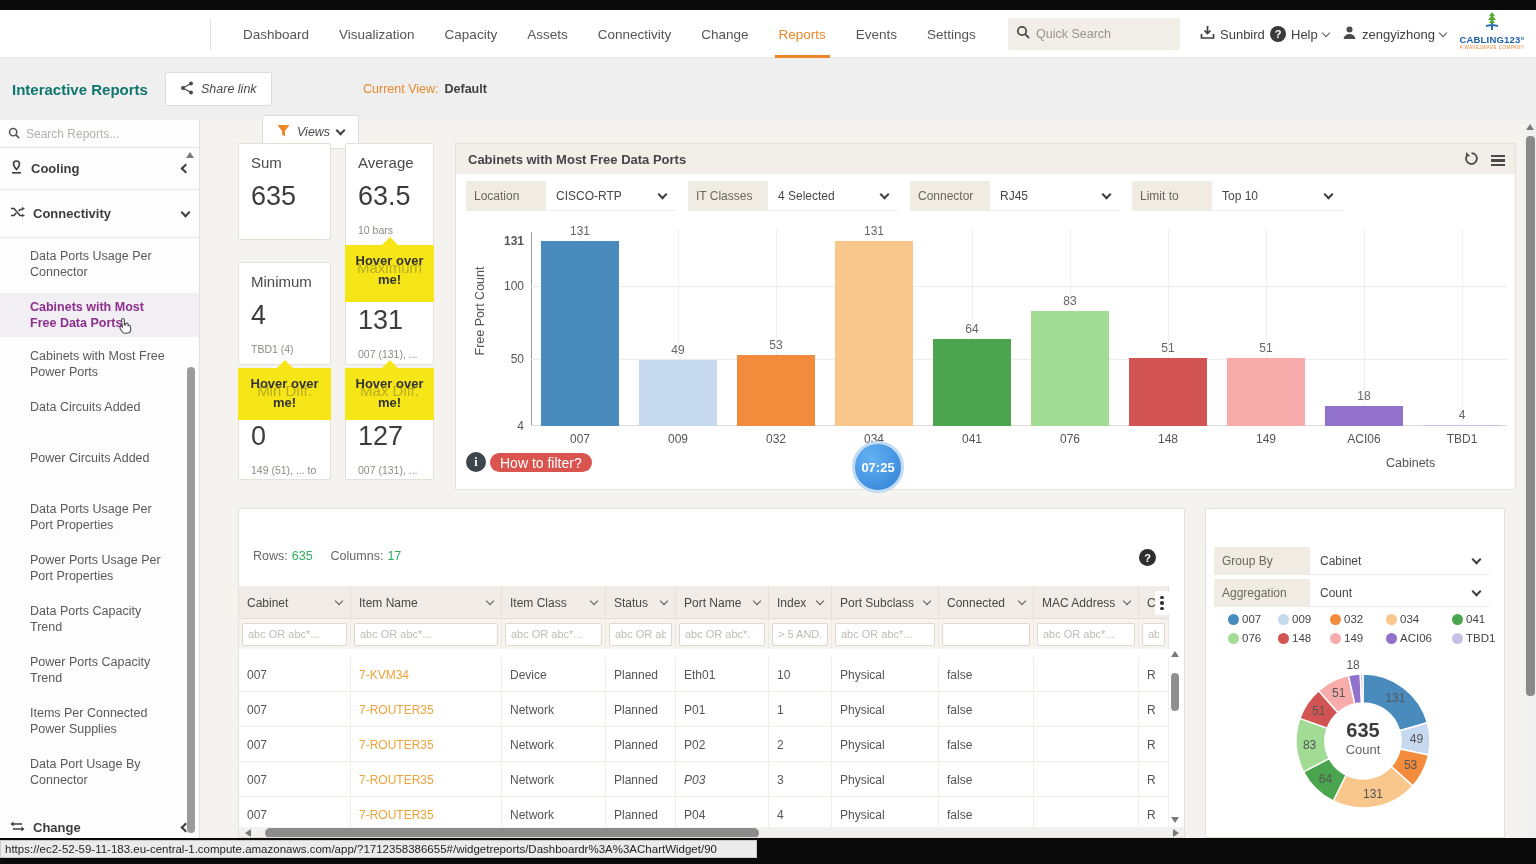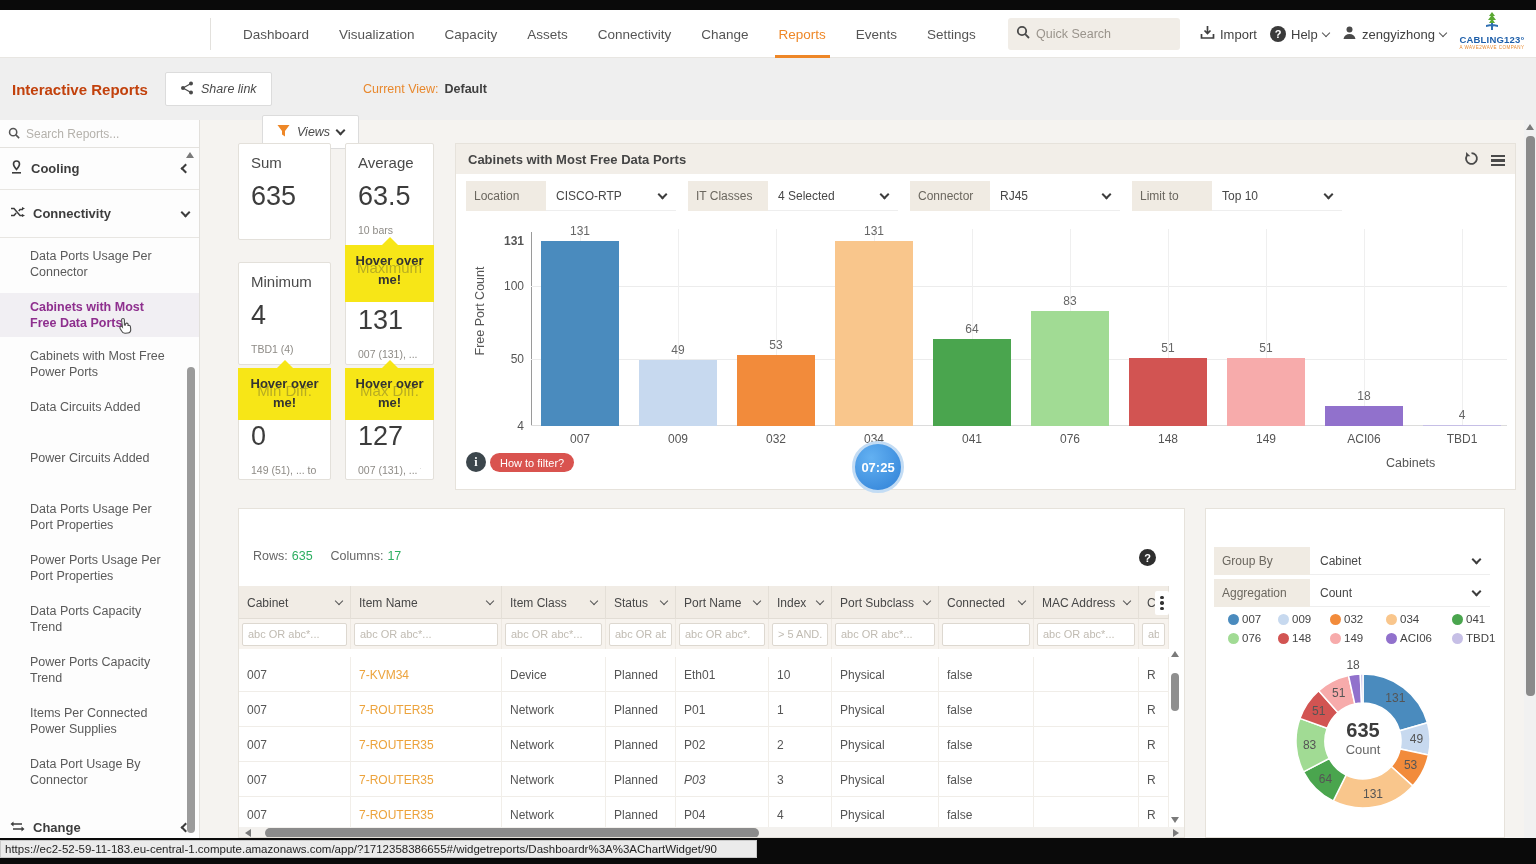--- a/index.html
+++ b/index.html
@@ -24,21 +24,21 @@
   .nav-util { top:10px; height:48px; display:flex; align-items:center; gap:5px; font-size:13px; color:#3f3f3f; }
   #import-btn { left:1200px; }
   #help-btn { left:1270px; }
   #user-menu { left:1342px; }
   #partner-logo { left:1452px; top:12px; width:80px; display:flex; flex-direction:column; align-items:center; line-height:1; }
   #partner-logo .pl-text { font-size:9.5px; font-weight:bold; color:#1d5ea9; letter-spacing:.2px; }
   #partner-logo .pl-tag { font-size:4.5px; color:#e8882d; letter-spacing:.5px; margin-top:1px; }
 
   
   #toolbar { left:0; top:58px; width:1536px; height:62px; background:#efefef; }
-  #page-title { left:12px; top:58px; height:62px; display:flex; align-items:center; font-size:15px; font-weight:bold; color:#c2410c; }
+  #page-title { left:12px; top:58px; height:62px; display:flex; align-items:center; font-size:15px; font-weight:bold; color:#0f766e; }
   .tb-btn { top:72px; height:34px; background:#fff; border:1px solid #dcdcdc; border-radius:2px; display:flex; align-items:center; gap:7px; padding:0 14px; font-size:12.5px; color:#4a4a4a; cursor:pointer;font-style:italic; }
   #share-btn { left:165px; }
   #views-btn { left:262px;margin-top:43px; }
   #current-view { left:363px; top:72px; height:34px; display:flex; align-items:center; gap:6px; font-size:12.5px; }
   #current-view .cv-label { color:#e8882d; }
   #current-view .cv-value { color:#3f3f3f; font-weight:bold; }
 
   
   #sidebar { left:0; top:120px; width:200px; height:718px; background:#fdfdfd; border-right:1px solid #e2e0dc; overflow:hidden; }
   #sb-search { height:28px; border-bottom:1px solid #e4e2de; display:flex; align-items:center; gap:6px; padding:0 8px; }
@@ -78,21 +78,21 @@
   .gridline-v { position:absolute; top:15px; bottom:0; width:1px; background:#efefef; }
   .axis-y { position:absolute; left:75px; top:18px; bottom:0; width:1px; background:#9a9a9a; }
   .axis-x { position:absolute; left:75px; right:10px; bottom:0; height:1px; background:#dcdcdc; }
   .ytick { position:absolute; width:42px; text-align:right; font-size:12px; color:#555; left:26px; }
   .bar { position:absolute; cursor:pointer; }
   .bar-label { position:absolute; font-size:12px; color:#666; text-align:center; width:78px; }
   .xcat { position:absolute; top:288px; width:98px; text-align:center; font-size:12px; color:#555; }
   #ylabel { position:absolute; left:-36px; top:160px; width:120px; transform:rotate(-90deg); font-size:12.5px; color:#555; text-align:center; }
   #xlabel { position:absolute; left:930px; top:312px; width:150px; font-size:12.5px; color:#555; }
   #info-badge { position:absolute; left:10px; top:308px; width:20px; height:20px; border-radius:50%; background:#3c464c; color:#fff; font-size:12px; font-weight:bold; font-family:"Liberation Serif",serif; display:flex; align-items:center; justify-content:center; }
-  #howto-pill { position:absolute; left:34px; top:309px; height:19px; border-radius:10px; background:#d9534f; color:#fff; font-size:11px; display:flex; align-items:center; padding:0 10px; cursor:pointer; }
+  #howto-pill { position:absolute; left:34px; top:309px; height:19px; border-radius:10px; background:#d9534f; color:#fff; font-size:14px; display:flex; align-items:center; padding:0 10px; cursor:pointer; }
   #timer-badge { position:absolute; left:396px; top:297px; width:52px; height:52px; border-radius:50%; background:radial-gradient(circle at 35% 30%, #63b1f2, #2f80d6); border:3px solid #c3dcf4; color:#fff; font-size:13px; font-weight:bold; display:flex; align-items:center; justify-content:center; z-index:4; }
 
   
   #grid-panel { left:238px; top:508px; width:947px; height:330px; overflow:hidden; }
   #grid-stats { position:absolute; left:14px; top:40px; display:flex; gap:18px; font-size:12.5px; color:#666; }
   #grid-stats b { font-weight:normal; color:#2dae60; margin-left:4px; }
   #grid-help { position:absolute; right:28px; top:40px; width:17px; height:17px; border-radius:50%; background:#2e2e2e; color:#fff; font-size:11px; font-weight:bold; display:flex; align-items:center; justify-content:center; }
   #grid-header-row { position:absolute; left:0; top:77px; height:33px; width:930px; background:#f1ece5; border-bottom:1px solid #e2ddd5; display:flex; }
   .gh-cell { height:33px; display:flex; align-items:center; justify-content:space-between; padding:0 8px; font-size:12px; color:#474747; border-right:1px solid #e4dfd7; cursor:pointer; }
   #grid-filter-row { position:absolute; left:0; top:110px; height:30px; width:930px; background:#f7f3ee; display:flex; align-items:center; }
@@ -179,21 +179,21 @@
   <input type="text" placeholder="Quick Search" style="">
 </div>
 
 <div id="import-btn" class="abs nav-util">
   <span>
     <svg width="15" height="15" viewBox="0 0 15 15">
         <path d="M7.5 1v7M4.5 5.5l3 3 3-3" stroke="#3f3f3f" stroke-width="1.7" fill="none"></path>
         <path d="M1.5 9v4h12V9" stroke="#3f3f3f" stroke-width="1.7" fill="none"></path>
       </svg>
   </span>
-  <span>Import</span>
+  <span>Sunbird</span>
 </div>
 <div id="help-btn" class="abs nav-util">
   <span style="width:16px;height:16px;border-radius:50%;background:#3a3a3a;color:#fff;font-size:11px;font-weight:bold;display:flex;align-items:center;justify-content:center;">?</span>
   <span>Help</span>
   <span class="chev"></span>
 </div>
 <div id="user-menu" class="abs nav-util">
   <span>
     <svg width="15" height="15" viewBox="0 0 15 15">
         <circle cx="7.5" cy="4.5" r="3" fill="#4a4a4a"></circle>

